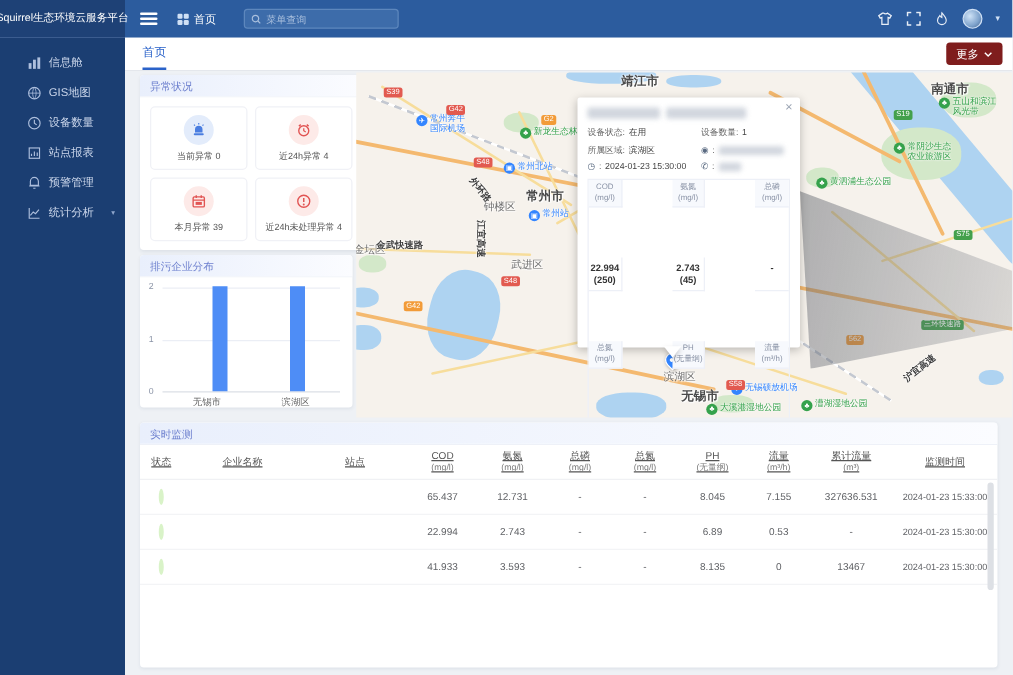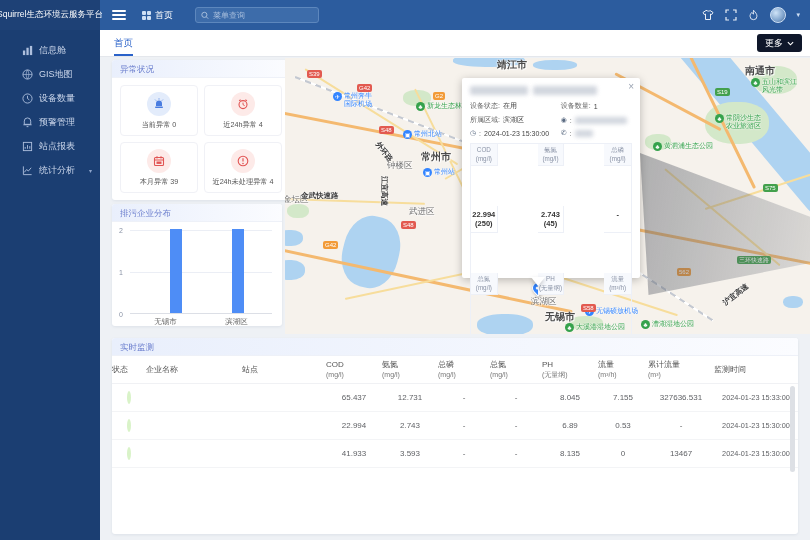--- a/index.html
+++ b/index.html
@@ -27,21 +27,21 @@
   .sb-row{position:relative;display:flex;align-items:center;gap:6px;height:24px;padding-left:10px;font-size:9px;cursor:pointer;white-space:nowrap;}
   .sb-row.item{padding-left:22px;}
   .sb-row .sb-ic{width:11px;height:11px;flex:0 0 11px;color:#aebfdd;display:flex;align-items:center;}
   .sb-row .caret{position:absolute;right:8px;font-size:6px;color:#8fa6cc;}
   .sb-sec{margin-top:8px;}
 
   
   .tabbar{position:absolute;left:100px;top:30px;width:710px;height:27px;background:#fff;border-bottom:1px solid #e4e7ec;z-index:10;}
   .tab-home{position:absolute;left:14px;top:0;height:26px;line-height:26px;font-size:9.5px;color:#2a62c9;cursor:pointer;}
   .tab-home::after{content:"";position:absolute;left:0;right:0;bottom:0;height:2px;background:#2a62c9;}
-  .more-btn{position:absolute;right:8px;top:4px;height:18px;background:#0f172a;color:#fff;font-size:9px;border:none;border-radius:3px;padding:0 8px;display:flex;align-items:center;gap:4px;cursor:pointer;font-family:inherit;}
+  .more-btn{position:absolute;right:8px;top:4px;height:18px;background:#7f1d1d;color:#fff;font-size:9px;border:none;border-radius:3px;padding:0 8px;display:flex;align-items:center;gap:4px;cursor:pointer;font-family:inherit;}
 
   
   .card{position:absolute;background:#fff;border-radius:3px;box-shadow:0 1px 3px rgba(30,50,90,.08);}
   .card-hd{height:18px;line-height:18px;padding-left:8px;font-size:8.5px;color:#6c7fce;background:linear-gradient(90deg,#e9effc,#fbfcff);border-bottom:1px solid #eef1f8;border-radius:3px 3px 0 0;}
   .anom-card{left:112px;top:60px;width:178px;height:140px;}
   .anom-grid{display:grid;grid-template-columns:1fr 1fr;gap:6px;padding:7px 8px;}
   .anom-box{border:1px solid #f0f1f6;border-radius:4px;height:51px;display:flex;flex-direction:column;align-items:center;justify-content:center;gap:4px;cursor:pointer;}
   .anom-circ{width:24px;height:24px;border-radius:50%;display:flex;align-items:center;justify-content:center;}
   .anom-circ.blue{background:#e3ecfb;color:#4a7de0;}
   .anom-circ.red{background:#fdeae8;color:#e15453;}
@@ -88,21 +88,21 @@
   .pc{border-right:1px solid #edf0f7;border-bottom:1px solid #edf0f7;text-align:center;}
   .pc:nth-child(3n){border-right:none;}
   .pc.ph{background:#f7f9fd;color:#8a93a6;font-size:6.3px;line-height:1.35;padding:2px 0;}
   .pc.pv{font-size:7.5px;font-weight:bold;color:#333;padding:4px 0;}
   .pc.sp{background:#fff;border-right:none;}
 
   
   .mon-card{left:112px;top:338px;width:686px;height:196px;z-index:6;}
   .mon-grid{display:grid;grid-template-columns:34px 96px 84px 56px 56px 52px 52px 56px 50px 66px 84px;align-items:center;}
   .mon-head{border-bottom:1px solid #f0f1f4;padding:4px 0;}
-  .mon-head .hc{text-align:left;font-size:8px;color:#555;line-height:1.3;}
+  .mon-head .hc{text-align:center;font-size:8px;color:#555;line-height:1.3;text-decoration:underline;}
   .mon-head .hc small{display:block;font-size:7px;color:#777;}
   .mon-row{border-bottom:1px solid #f3f4f6;height:28px;cursor:pointer;}
   .mon-row .vc{text-align:center;font-size:8px;color:#606266;}
   .mon-row .time{font-size:7.3px;}
   .dot{width:13px;height:13px;border-radius:50%;margin:0 auto;background:radial-gradient(circle at 35% 30%,#9ae56b,#54c41e 65%,#3fa312);border:2px solid #d9f3c8;}
   .blurline{height:8px;margin:2px auto;}
   .vscroll{position:absolute;right:3px;top:48px;width:5px;height:86px;background:#dde0e5;border-radius:3px;cursor:pointer;}
 </style>
 </head>
 <body>
@@ -179,34 +179,34 @@
             <svg width="11" height="11" viewBox="0 0 12 12" fill="currentColor" stroke-width="1">
               <circle cx="6" cy="6" r="5" fill="none" stroke="currentColor"></circle>
               <path d="M6 3v3l2 1.5" fill="none" stroke="currentColor"></path>
             </svg>
           </span>
           <span>设备数量</span>
         </div>
         <div class="sb-row item">
           <span class="sb-ic">
             <svg width="11" height="11" viewBox="0 0 12 12" fill="currentColor" stroke-width="1">
-              <path d="M6 1a3.5 3.5 0 0 1 3.5 3.5V8h-7V4.5A3.5 3.5 0 0 1 6 1z" fill="none" stroke="currentColor"></path>
-              <path d="M1.5 8.5h9M5 10.5h2" stroke="currentColor"></path>
-            </svg>
-          </span>
-          <span>预警管理</span>
+              <rect x="1.5" y="1.5" width="9" height="9" fill="none" stroke="currentColor"></rect>
+              <path d="M3.5 8.5v-2M6 8.5v-4M8.5 8.5v-3" stroke="currentColor"></path>
+            </svg>
+          </span>
+          <span>站点报表</span>
         </div>
         <div class="sb-row item">
           <span class="sb-ic">
             <svg width="11" height="11" viewBox="0 0 12 12" fill="currentColor" stroke-width="1">
-              <rect x="1.5" y="1.5" width="9" height="9" fill="none" stroke="currentColor"></rect>
-              <path d="M3.5 8.5v-2M6 8.5v-4M8.5 8.5v-3" stroke="currentColor"></path>
-            </svg>
-          </span>
-          <span>站点报表</span>
+              <path d="M6 1a3.5 3.5 0 0 1 3.5 3.5V8h-7V4.5A3.5 3.5 0 0 1 6 1z" fill="none" stroke="currentColor"></path>
+              <path d="M1.5 8.5h9M5 10.5h2" stroke="currentColor"></path>
+            </svg>
+          </span>
+          <span>预警管理</span>
         </div>
         <div class="sb-row item">
           <span class="sb-ic">
             <svg width="11" height="11" viewBox="0 0 12 12" fill="currentColor" stroke-width="1">
               <path d="M1.5 1.5v9h9" fill="none" stroke="currentColor"></path>
               <path d="M2.5 8l2.5-3 2 1.5L10 3" fill="none" stroke="currentColor"></path>
             </svg>
           </span>
           <span>统计分析</span>
           <span class="caret">▾</span>

